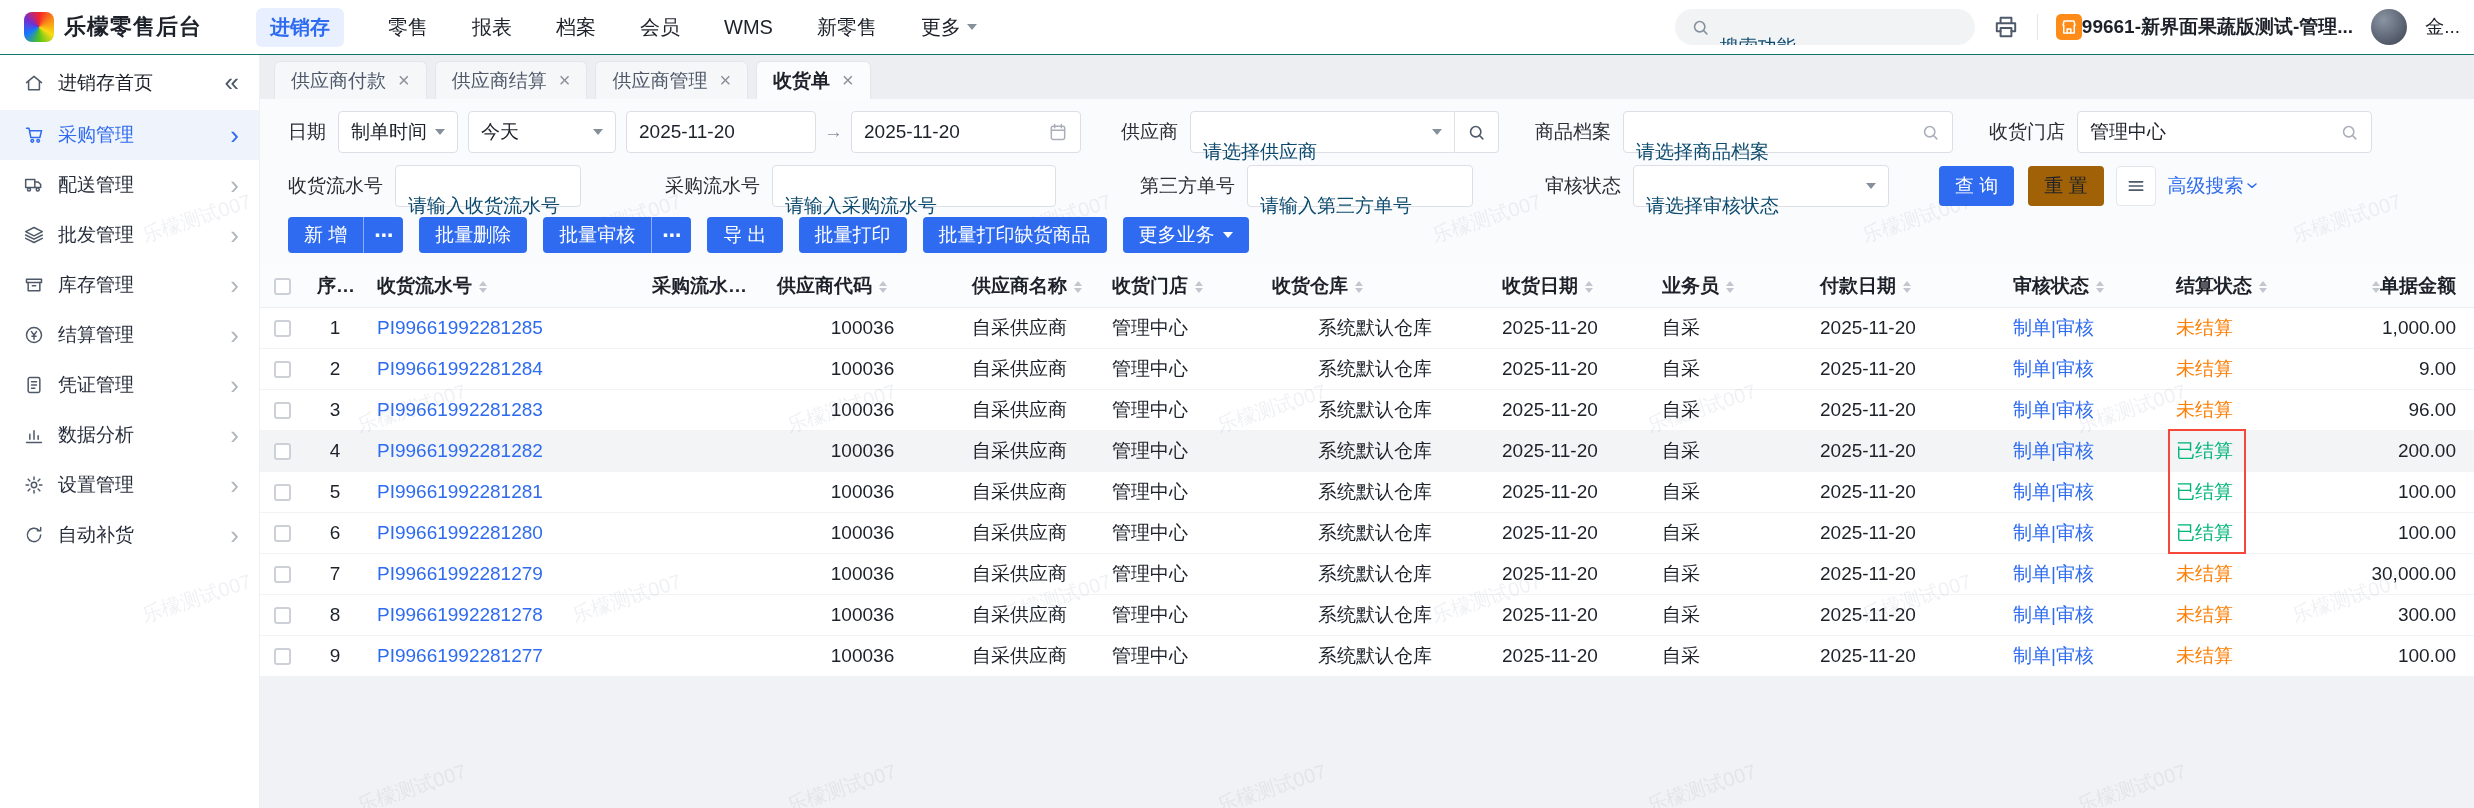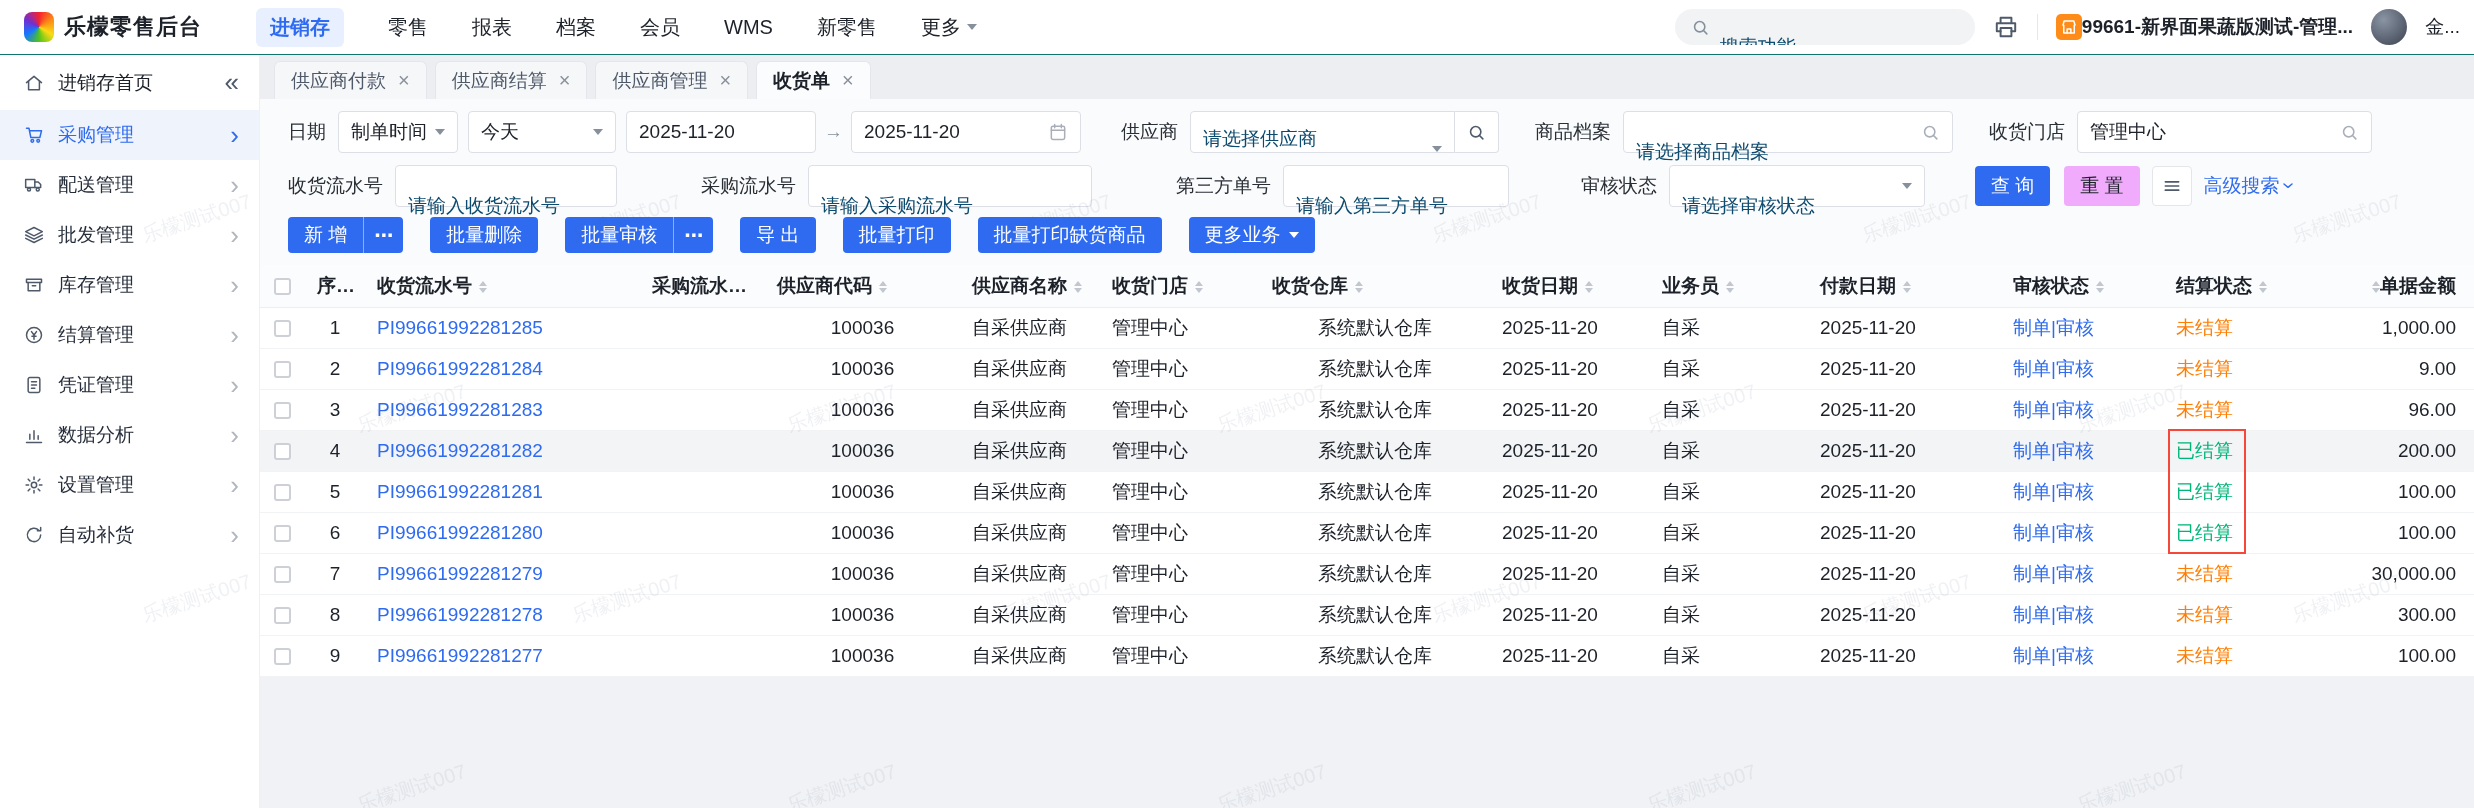--- a/index.html
+++ b/index.html
@@ -54,32 +54,32 @@
   
   .content-top { background:#fafbfc; padding:12px 0 10px 28px; }
   .frow { display:flex; align-items:center; margin-bottom:12px; }
   .frow:last-child { margin-bottom:0; }
   .flabel { color:#2a2f36; margin-right:12px; white-space:nowrap; }
   .control { display:inline-flex; align-items:center; height:42px; background:#fff;
     border:1px solid #dcdfe6; border-radius:4px; padding:0 12px; gap:8px; color:#1d2129; cursor:pointer; }
   .control.spread { justify-content:space-between; }
   .placeholder { color:#0c4a6e;margin-top:40px; }
   .range-arrow { color:#86909c; margin:0 8px; }
-  .attach { border-radius:4px 0 0 4px;align-items:flex-end; }
+  .attach { border-radius:4px 0 0 4px; }
   .search-btn { width:44px; height:42px; background:#fff; border:1px solid #dcdfe6; border-left:none;
     border-radius:0 4px 4px 0; display:inline-flex; align-items:center; justify-content:center; cursor:pointer; }
   .btn { height:40px; padding:0 16px; border:none; border-radius:4px; font-size:19px;
     font-family:inherit; display:inline-flex; align-items:center; gap:8px; cursor:pointer; white-space:nowrap; }
   .btn.primary { background:#2e6bf0; color:#fff; }
-  .btn.plain { background:#f0abfc; color:#1d2129; }
+  .btn.plain { background:#a16207; color:#1d2129; }
   .iconbtn { width:40px; height:40px; background:#fff; border:1px solid #e5e6eb; border-radius:4px;
     display:inline-flex; align-items:center; justify-content:center; cursor:pointer; }
   .adv { color:#2e6bf0; display:inline-flex; align-items:center; cursor:pointer; text-decoration:none; white-space:nowrap; }
   
-  .actionrow { background:#fafbfc; padding:0 0 12px 28px; display:flex; align-items:flex-start; gap:27px; }
+  .actionrow { background:#fafbfc; padding:0 0 12px 28px; display:flex; align-items:flex-start; gap:16px; }
   .actionrow .btn { height:36px; }
   .btn-group { display:inline-flex; }
   .btn-group .btn:first-child { border-radius:4px 0 0 4px; }
   .btn.dots { border-radius:0 4px 4px 0; padding:0 10px; border-left:1px solid rgba(255,255,255,.45); font-weight:700; }
   
   .tablewrap { position:relative; background:#fff; }
   table { width:100%; border-collapse:collapse; table-layout:fixed; }
   th, td { font-size:19px; padding:0 12px; white-space:nowrap; overflow:hidden; text-overflow:ellipsis; text-align:left; }
   thead th { height:42px; font-weight:700; background:#fbfcfd; border-bottom:1px solid #eceef1; }
   tbody td { height:41px; border-bottom:1px solid #f2f3f5; }
@@ -313,21 +313,21 @@
             <span>管理中心</span>
           <svg viewBox="0 0 24 24" width="19" height="19" fill="none" stroke="#a9aeb8" stroke-width="2" stroke-linecap="round">
               <circle cx="11" cy="11" r="6.5"></circle>
               <path d="M15.8 15.8 20 20"></path>
             </svg>
         </div>
       </div>
 
       <div class="frow">
         <span class="flabel">收货流水号</span>
-        <div class="control" style="width:222px">
+        <div class="control" style="width:186px">
             <span class="placeholder">请输入收货流水号</span>
           </div>
         <span class="flabel" style="margin-left:84px">采购流水号</span>
         <div class="control" style="width:284px">
             <span class="placeholder">请输入采购流水号</span>
           </div>
         <span class="flabel" style="margin-left:84px">第三方单号</span>
         <div class="control" style="width:226px">
             <span class="placeholder">请输入第三方单号</span>
           </div>

